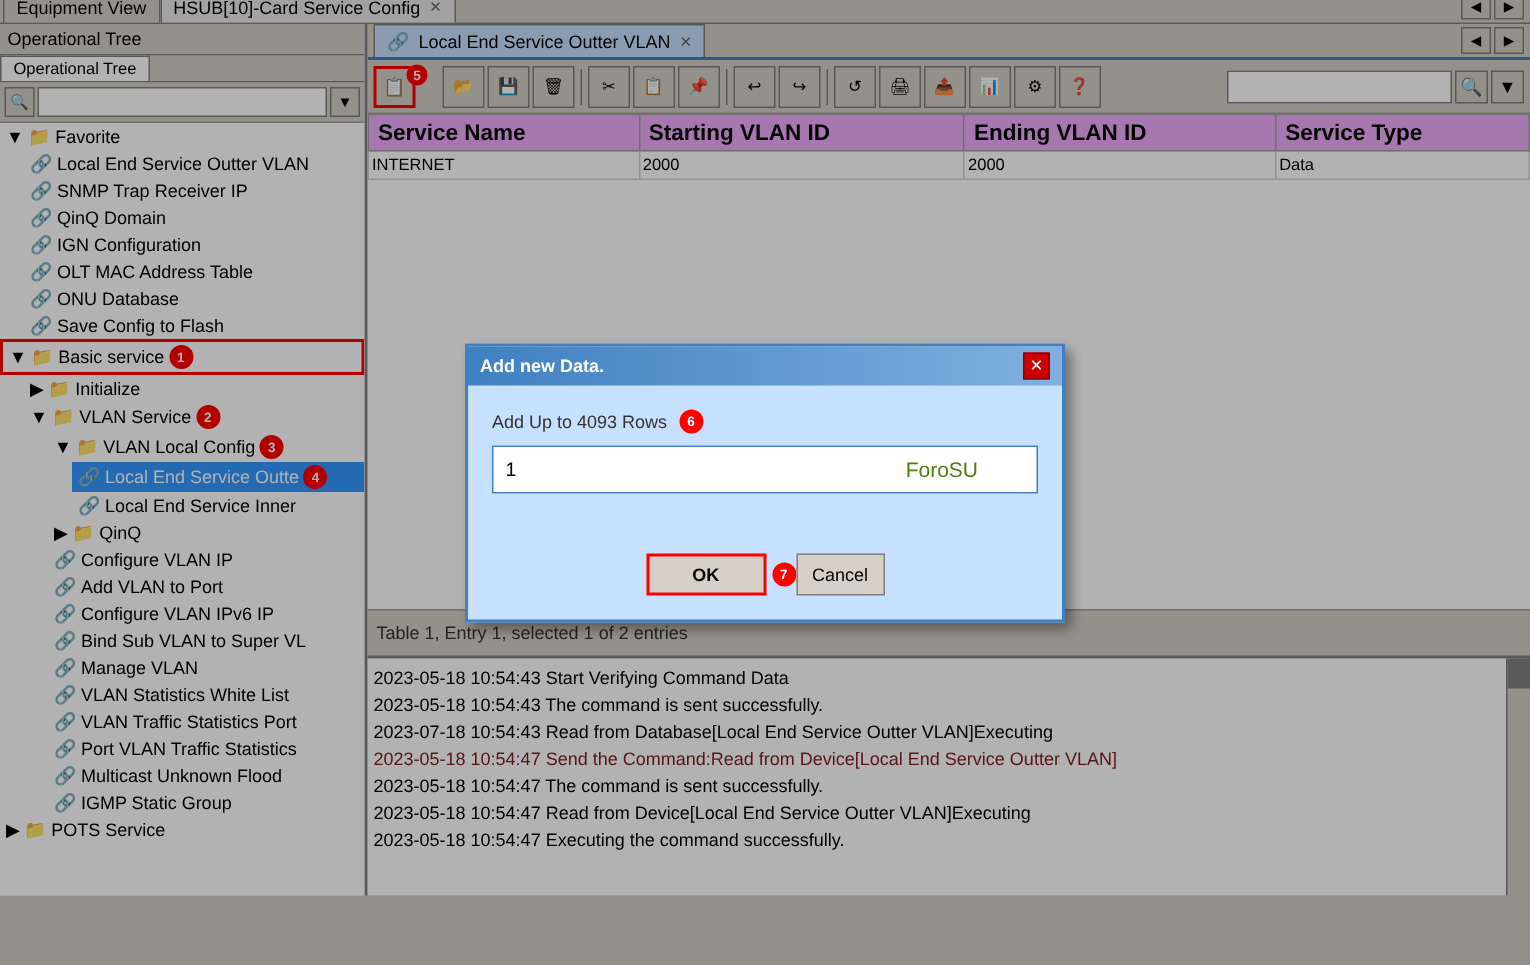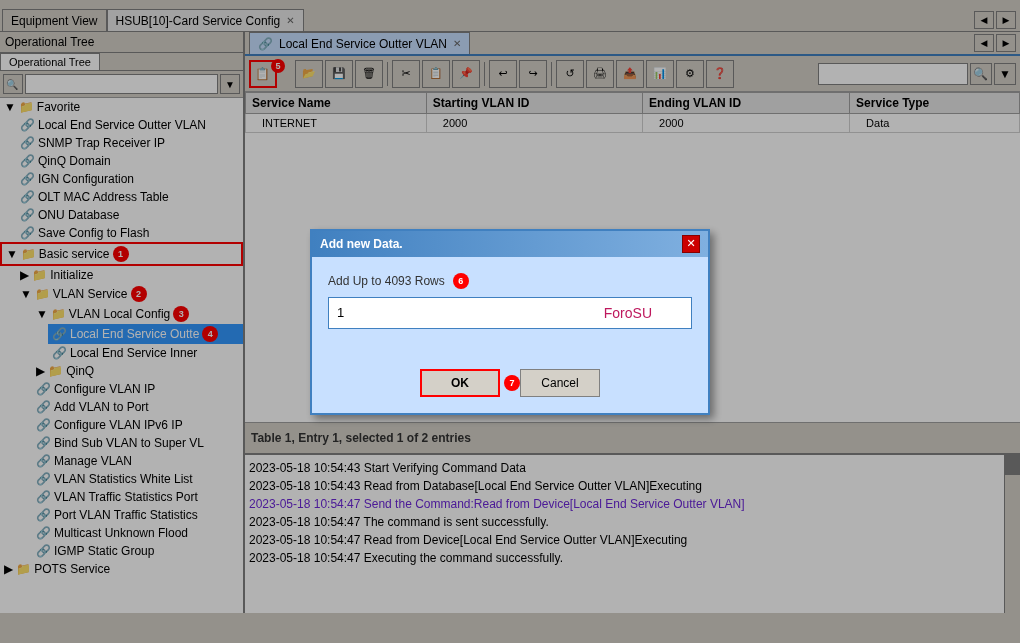--- a/index.html
+++ b/index.html
@@ -178,49 +178,48 @@
     .table-area {
       flex: 1;
       overflow: auto;
       background: #ffffff;
     }
     table {
       width: 100%;
       border-collapse: collapse;
     }
     th {
-      background: #e5e5e5;
+      background: #f0abfc;
       border: 1px solid #a0a0a0;
       padding: 3px 6px;
       text-align: left;
       font-weight: bold;
-      font-size: 12px;
+      font-size: 15px;
     }
     td {
       border: 1px solid #d0d0d0;
-      padding: 3px 16px;
+      padding: 3px 2px;
       font-size: 11px;
     }
     tr:nth-child(even) td { background: #f0f8ff; }
     tr:first-child td { background: #ffffff; }
 
     
     .status-bar {
       height: 22px;
       background: #d4d0c8;
       border-top: 1px solid #a0a0a0;
       display: flex;
       align-items: center;
       padding: 15px 6px;
       font-size: 11px;
       color: #333;
-      font-weight: bold;
     }
     .log-line { line-height: 1.5; }
-    .log-blue { color: #6d28d9; }
+    .log-blue { color: #7f1d1d; }
 
     
     .log-scroll-container {
       display: flex;
       height: 160px;
       border-top: 2px solid #808080;
     }
     .log-content {
       flex: 1;
       overflow-y: auto;
@@ -288,60 +287,60 @@
       height: 32px;
       border: 1px solid #4080c0;
       padding: 0 8px;
       font-size: 13px;
       background: #ffffff;
     }
     .modal-watermark {
       position: absolute;
       top: 50%; right: 40px;
       transform: translateY(-50%);
-      color: #be185d;
+      color: #4d7c0f;
       font-size: 14px;
       pointer-events: none;
     }
     .modal-footer {
       display: flex;
       justify-content: center;
       padding: 8px 16px 16px;
     }
     .modal-ok-btn {
       width: 80px; height: 28px;
       background: #d4d0c8;
       border: 2px solid red;
       cursor: pointer;
       font-size: 12px;
       font-weight: bold;
     }
     .modal-cancel-btn {
-      width: 80px; height: 28px;
+      width: 59px; height: 28px;
       background: #d4d0c8;
       border: 1px solid #808080;
       cursor: pointer;
       font-size: 12px;
     }
     .badge-inline {
       display: inline-flex;
       align-items: center;
       justify-content: center;
       width: 16px; height: 16px;
       border-radius: 50%;
       background: red;
       color: white;
       font-size: 9px;
       font-weight: bold;
     }
   </style>
 </head>
 <body>
 
-<div class="tab-bar" style="background:#d4d0c8; height:32px; display:flex; align-items:flex-end; padding-left:2px; border-bottom:1px solid #808080;">
+<div class="tab-bar" style="background:#d4d0c8; height:16px; display:flex; align-items:flex-end; padding-left:2px; border-bottom:1px solid #808080;">
   <div class="tab">
     <span>Equipment View</span>
   </div>
   <div class="tab active">
     <span>HSUB[10]-Card Service Config</span>
     <span class="tab-close">✕</span>
   </div>
   <div style="margin-left:auto; display:flex; gap:2px; padding:2px 4px;">
     <button class="right-nav-btn">◀</button>
     <button class="right-nav-btn">▶</button>
@@ -559,21 +558,22 @@
       </table>
     </div>
 
     <div class="status-bar">
       <span>Table 1, Entry 1, selected 1 of 2 entries</span>
     </div>
 
     <div class="log-scroll-container">
       <div class="log-content">
         <div class="log-line">2023-05-18 10:54:43 Start Verifying Command Data</div>
-        <div class="log-line">2023-05-18 10:54:43 Read from Database[Local End Service Outter VLAN]Executing</div>
+        <div class="log-line">2023-05-18 10:54:43 The command is sent successfully.</div>
+        <div class="log-line">2023-07-18 10:54:43 Read from Database[Local End Service Outter VLAN]Executing</div>
         <div class="log-line log-blue">2023-05-18 10:54:47 Send the Command:Read from Device[Local End Service Outter VLAN]</div>
         <div class="log-line">2023-05-18 10:54:47 The command is sent successfully.</div>
         <div class="log-line">2023-05-18 10:54:47 Read from Device[Local End Service Outter VLAN]Executing</div>
         <div class="log-line">2023-05-18 10:54:47 Executing the command successfully.</div>
       </div>
       <div class="log-scrollbar">
         <div style="height:20px; background:#808080; width:100%; cursor:pointer;"></div>
       </div>
     </div>
   </div>

